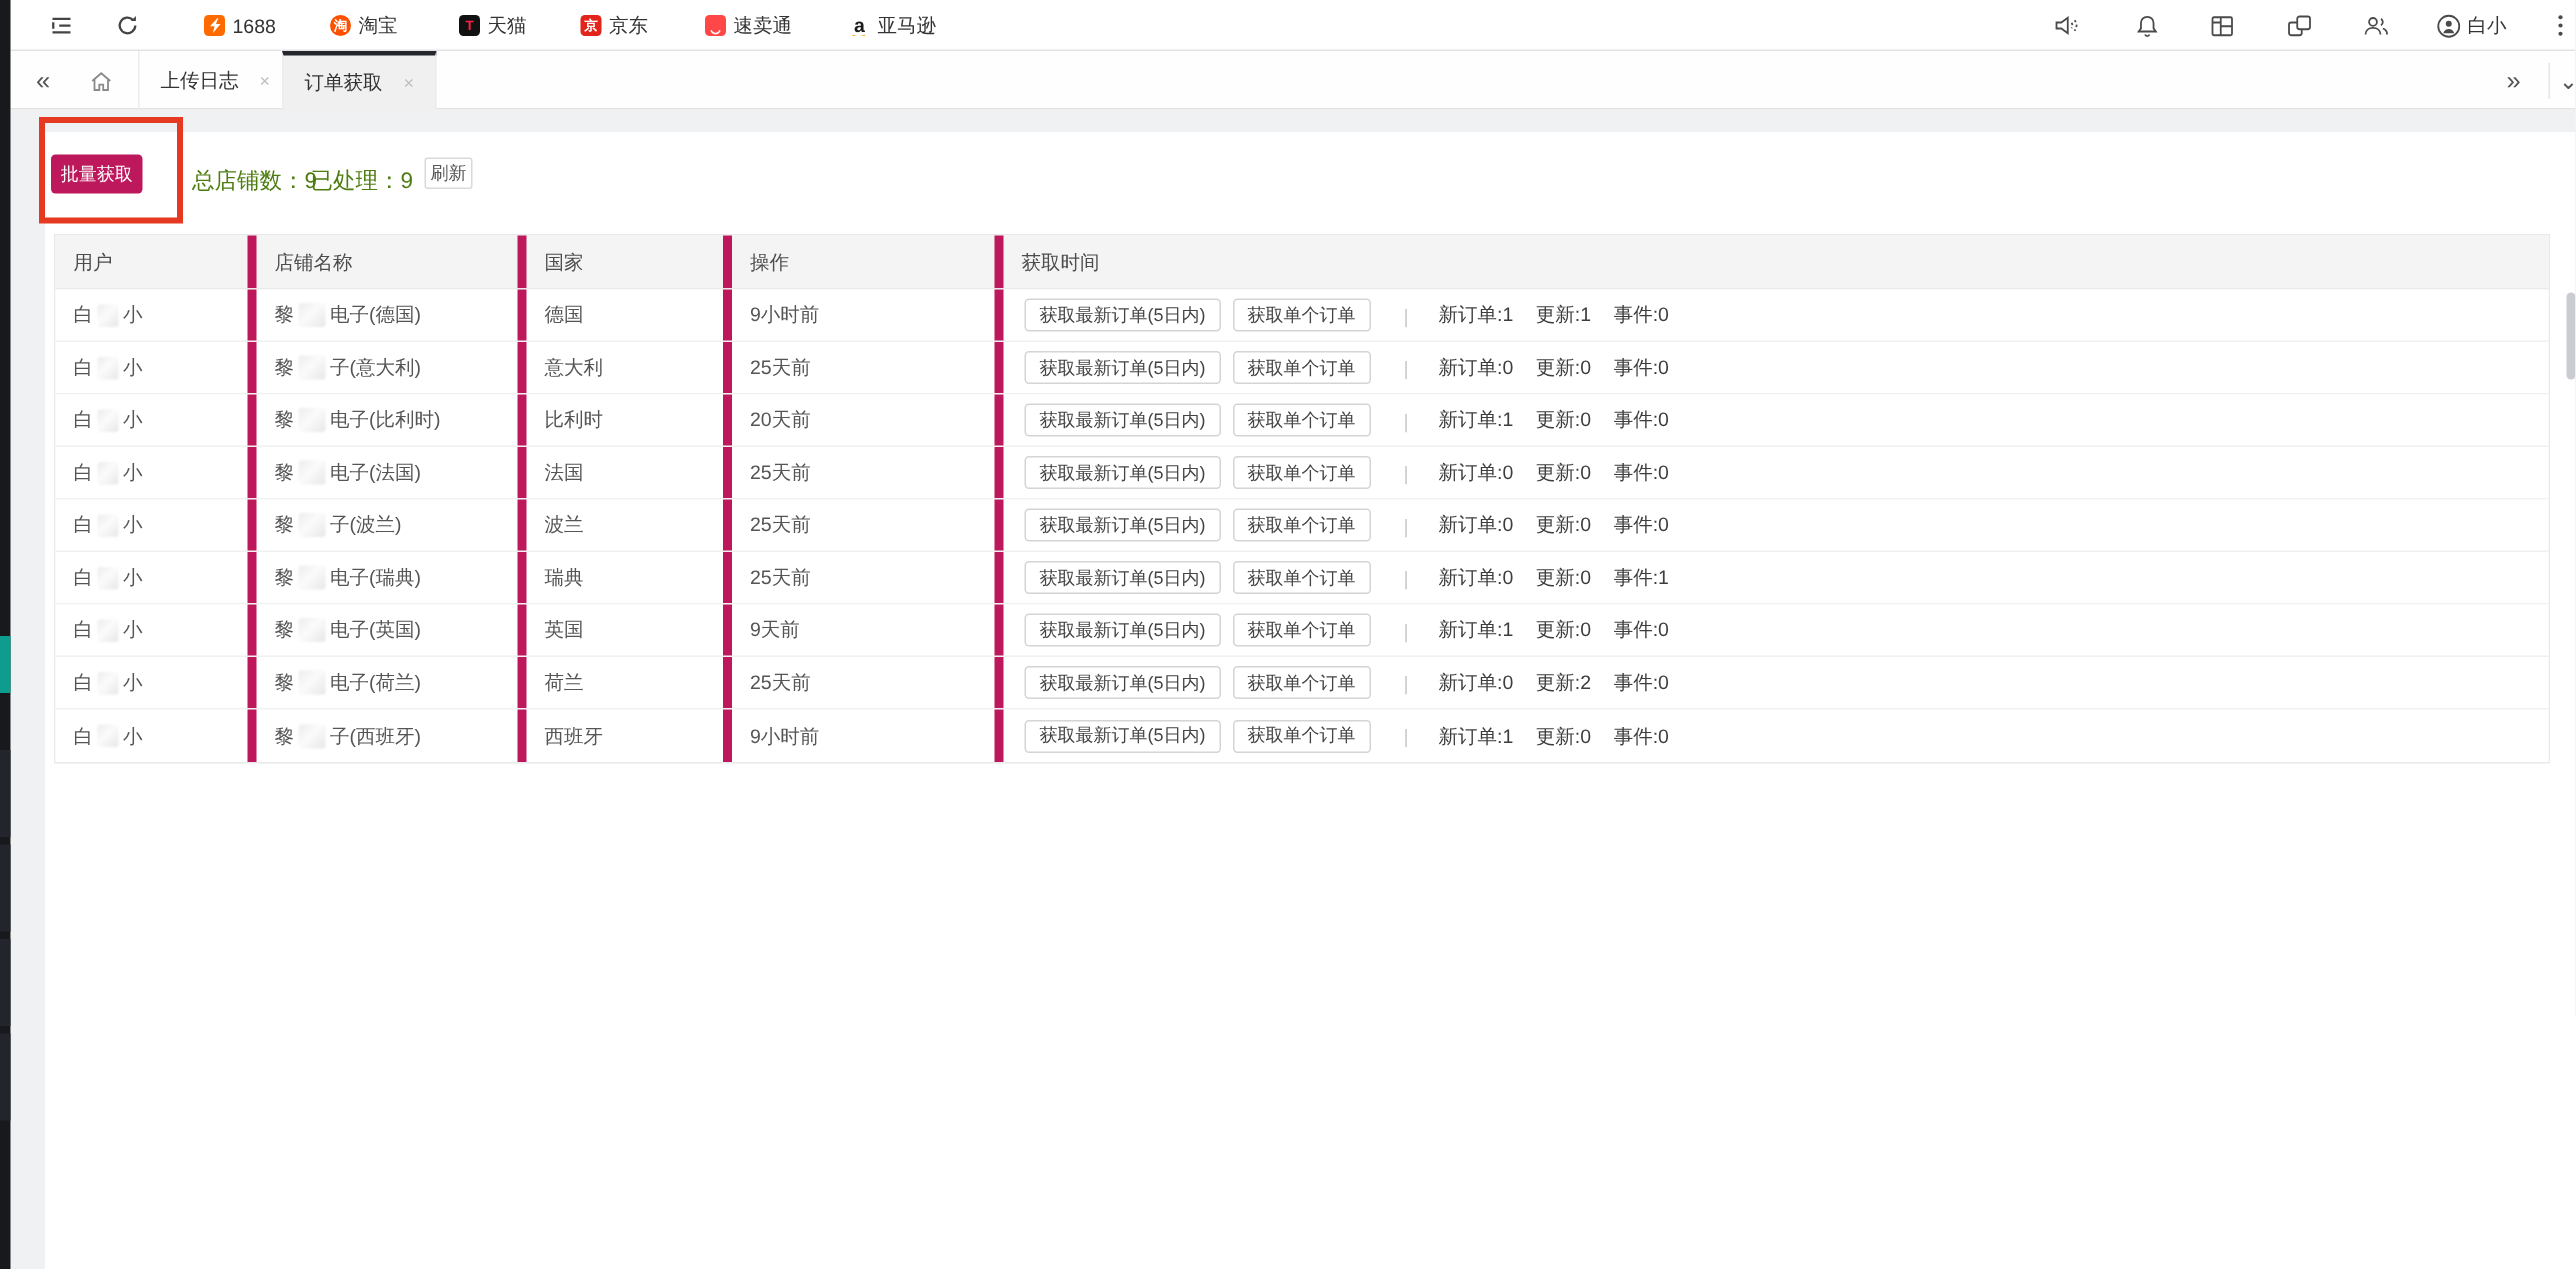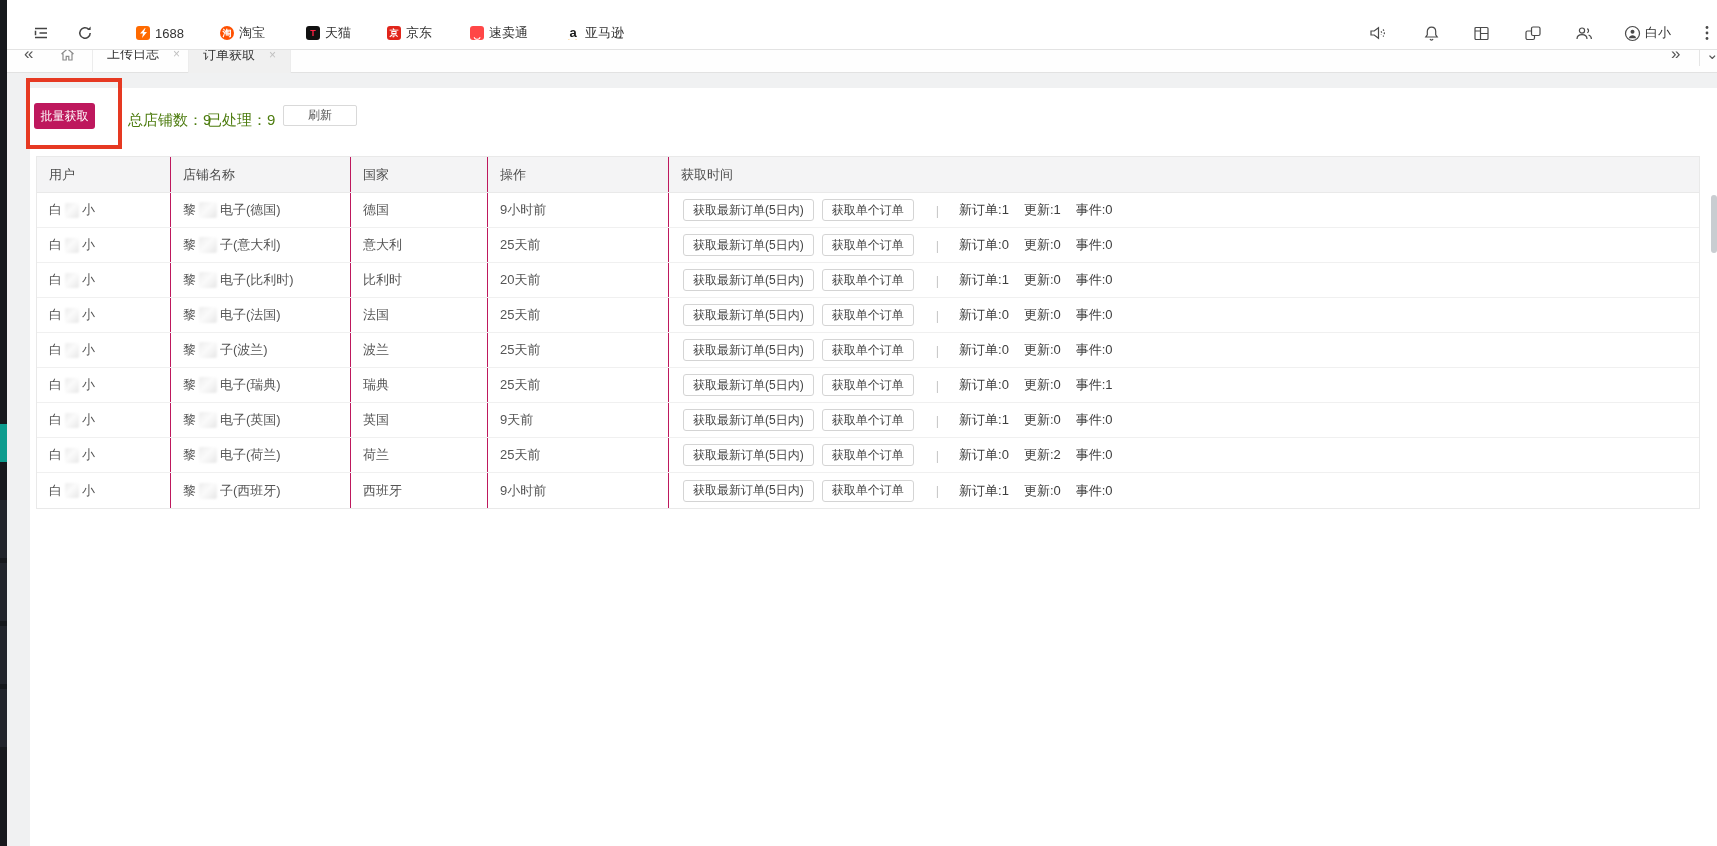--- a/index.html
+++ b/index.html
@@ -6,21 +6,21 @@
   html,body { background:#e9eaec; }
   body { font-family:"Liberation Sans", sans-serif; }
   .screen { position:relative; width:1717px; height:846px; background:#fff; overflow:hidden; }
 
   
   .left-strip { position:absolute; left:0; top:0; width:7px; height:846px; background:#17191d; z-index:40; }
   .strip-seg { position:absolute; left:0; width:7px; background:#22252c; }
   .strip-active { position:absolute; left:0; top:424px; width:7px; height:38px; background:#0d9c8e; }
 
   
-  .top-bar { position:absolute; left:7px; top:16px; right:0; height:34px; background:#fff; border-bottom:1px solid #e3e3e3; z-index:10; }
+  .top-bar { position:absolute; left:7px; top:0; right:0; height:34px; background:#fff; border-bottom:1px solid #e3e3e3; z-index:10; }
   .top-bar .abs { position:absolute; top:0; height:34px; display:flex; align-items:center; }
   .bookmark { gap:5px; cursor:pointer; }
   .bookmark .lbl { font-size:13px; color:#333; white-space:nowrap; }
   .bicon { width:14px; height:14px; border-radius:3px; display:flex; align-items:center; justify-content:center;
            color:#fff; font-size:9px; font-weight:bold; line-height:14px; overflow:hidden; }
   .amazon-a { position:relative; font-size:13px; font-weight:bold; color:#1a1a1a; background:none; border-radius:0; }
   .amazon-a .smile { position:absolute; left:1px; bottom:-1px; width:11px; height:5px; border:1.6px solid transparent;
                      border-bottom-color:#ff9900; border-radius:50%; }
   .tool-ic { color:#4a4a4a; display:flex; align-items:center; justify-content:center; cursor:pointer; }
   .acct { gap:4px; font-size:13px; color:#333; cursor:pointer; }
@@ -36,30 +36,30 @@
   .vdiv { position:absolute; top:8px; height:24px; width:1px; background:#e5e5e5; }
 
   
   .app-bg { position:absolute; left:7px; top:73px; right:0; bottom:0; background:#f0f1f2; }
   .panel { position:absolute; left:30px; top:88px; right:0; bottom:0; background:#fff; }
 
   
   .btn-batch { position:absolute; left:4px; top:15px; width:61px; height:26px; border:none; border-radius:3px;
                color:#fff; font-size:12px; cursor:pointer; font-family:inherit; }
   .stats { position:absolute; top:23px; font-size:15px; color:#4d7c0f; white-space:nowrap; }
-  .btn-refresh { position:absolute; left:253px; top:17px; height:21px; padding:0 24px; background:#fff;
+  .btn-refresh { position:absolute; left:253px; top:17px; height:21px; padding:0 3px; background:#fff;
                  border:1px solid #d9d9d9; border-radius:2px; font-size:12px; color:#555; cursor:pointer; font-family:inherit; }
 
   
   .table { position:absolute; left:6px; top:68px; width:1664px; border:1px solid #e9e9e9; }
   .t-row, .t-head { display:grid; grid-template-columns:134px 180px 137px 181px 1fr; }
   .t-head { background:#f4f4f5; height:36px; border-bottom:1px solid #e9e9e9; }
   .t-row { height:35px; background:#fff; border-bottom:1px solid #f0f0f0; }
   .t-row:last-child { border-bottom:none; }
-  .td, .th { display:flex; align-items:center; padding:0 12px; border-right:1px solid #be185d;
+  .td, .th { display:flex; align-items:center; padding:0 12px; border-right:6px solid #be185d;
              font-size:13px; color:#555; white-space:nowrap; overflow:hidden; }
   .th { color:#4d4d4d; }
   .td:last-child, .th:last-child { border-right:none; }
   .censor { display:inline-block; width:18px; height:16px; margin:0 3px; border-radius:2px;
             background:linear-gradient(135deg,#ececec 0%,#fbfbfb 45%,#e7e7e7 100%); filter:blur(0.8px); }
   .censor.small { width:14px; height:15px; }
   .row-btn { height:22px; padding:0 9px; background:#fff; border:1px solid #d4d4d4; border-radius:3px;
              font-size:12px; color:#444; cursor:pointer; font-family:inherit; white-space:nowrap; }
   .sep { color:#c9c9c9; margin:0 20px 0 22px; font-size:13px; }
   .stat-item { margin-right:15px; color:#3d3d3d; }

